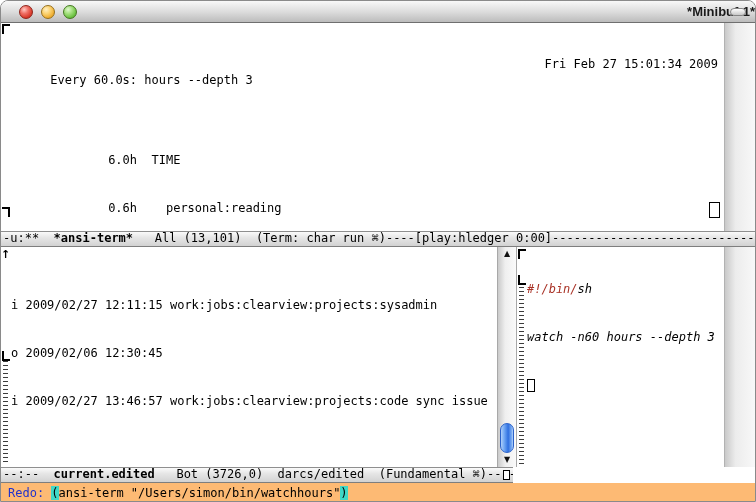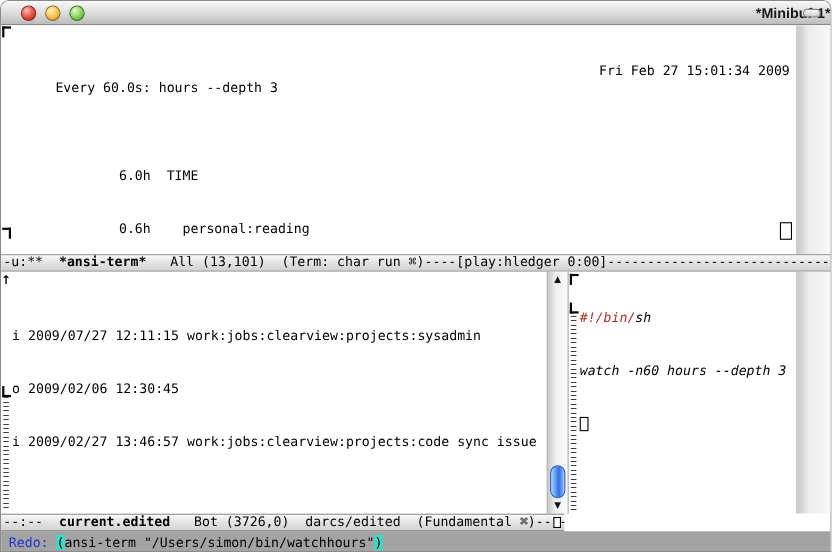--- a/index.html
+++ b/index.html
@@ -59,21 +59,21 @@
     background:linear-gradient(90deg,#aecff9,#6aa3f2 30%,#2f6fe0 60%,#7fb0f4 90%,#b9d6fa);}
   .right-pane{flex:1;position:relative;box-sizing:border-box;padding:2px 0 0 10px;overflow:hidden;font-style:italic;}
   .sheb{color:#a93226;}
   
   .modelines{display:flex;height:16px;flex:0 0 16px;}
   .modeline-left{width:512px;flex:0 0 512px;position:relative;padding-right:14px;box-sizing:border-box;}
   .modeline-right{flex:1;}
   .mbox{position:absolute;right:3px;top:2px;width:7px;height:10px;border:1px solid #000;
     background:#fff;box-sizing:border-box;}
   
-  .minibuffer{flex:1;background:#a3a3a3;font:12px/16px "DejaVu Sans Mono",monospace;
+  .minibuffer{flex:1;background:#fdba74;font:12px/16px "DejaVu Sans Mono",monospace;
     padding:2px 0 0 7px;white-space:pre;color:#000;}
   .prompt{color:#2233cc;}
   .paren{background:#3fd8c7;color:#000;}
 </style>
 </head>
 <body>
 
 <div class="window">
 
   <div class="titlebar">
@@ -105,21 +105,21 @@
     <div class="term-cursor"></div>
     <div class="vtrack"></div>
   </div>
 
   <div class="modeline"><span>-u:**  </span><span class="buf">*ansi-term*</span><span>   All (13,101)  (Term: char run ⌘)----[play:hledger 0:00]</span><span>---------------------------------------------</span></div>
 
   <div class="bottom">
 
     <div class="left-pane mono pre">
       <span class="fr-up">↑</span>
-      <div class="term-line">i 2009/07/27 12:11:15 work:jobs:clearview:projects:sysadmin</div>
+      <div class="term-line">i 2009/02/27 12:11:15 work:jobs:clearview:projects:sysadmin</div>
       <div class="term-line">o 2009/02/06 12:30:45</div>
       <div class="term-line">i 2009/02/27 13:46:57 work:jobs:clearview:projects:code sync issue</div>
       
       
       
       
       <div class="mark-bl" style="top:104px;"></div>
       <div class="stipple" style="top:114px;bottom:2px;"></div>
     </div>
 

